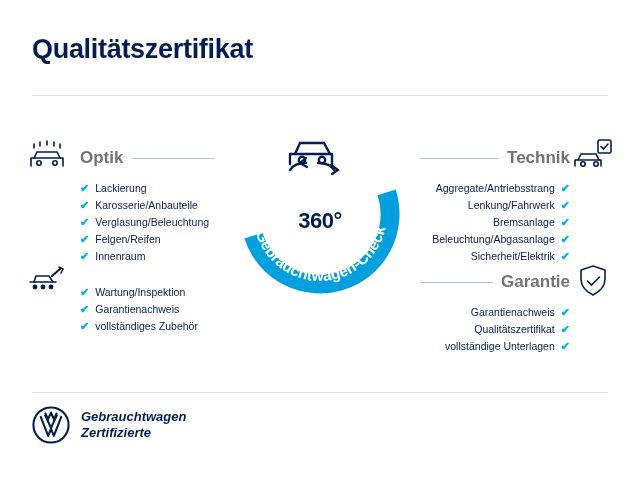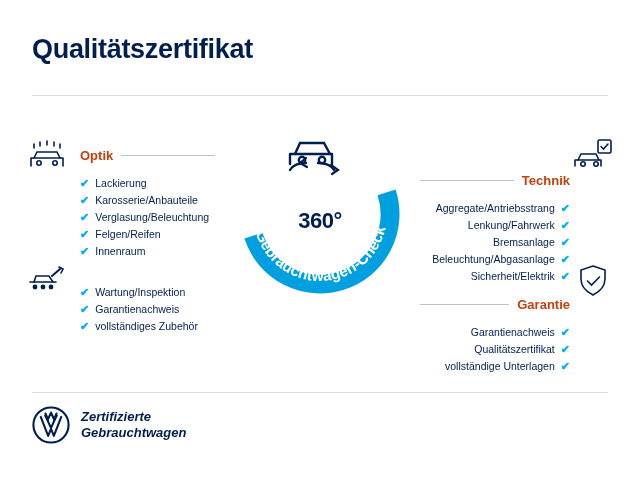--- a/index.html
+++ b/index.html
@@ -55,26 +55,25 @@
   .section {
     position: absolute;
   }
   .sec-head {
     display: flex;
     align-items: center;
     gap: 8px;
   }
   .sec-head.right {
     flex-direction: row-reverse;
-    margin-top: 25px;
   }
   .sec-title {
-    font-size: 13px;
-    font-weight: bold;
-    color: #c2410c;
+    font-size: 17px;
+    font-weight: bold;
+    color: #737373;
     white-space: nowrap;
   }
   .sec-rule {
     height: 1px;
     background: #b9c3d0;
     flex: 1 1 auto;
   }
 
   
   .items {
@@ -326,18 +325,18 @@
   <div class="bottom-rule"></div>
 
   <div class="footer">
     <svg class="vw-logo" viewBox="0 0 40 40">
       <circle cx="20" cy="20" r="18.5" fill="none" stroke="#001e50" stroke-width="2.2"></circle>
       <path d="M20 7 l3.2 7 l2.6 -6.1 M20 7 l-3.2 7 l-2.6 -6.1" fill="none" stroke="#001e50" stroke-width="2.2" stroke-linecap="round"></path>
       <path d="M9.2 11.5 L17 31.5 l3 -7.5 l3 7.5 l7.8 -20" fill="none" stroke="#001e50" stroke-width="2.2" stroke-linejoin="round" stroke-linecap="round"></path>
       <path d="M13.6 9.2 L20 23 l6.4 -13.8" fill="none" stroke="#001e50" stroke-width="2.2" stroke-linejoin="round"></path>
     </svg>
     <div>
+      <div class="footer-text">Gebrauchtwagen</div>
       <div class="footer-text">Zertifizierte</div>
-      <div class="footer-text">Gebrauchtwagen</div>
     </div>
   </div>
 
 </div>
 
 </body></html>

